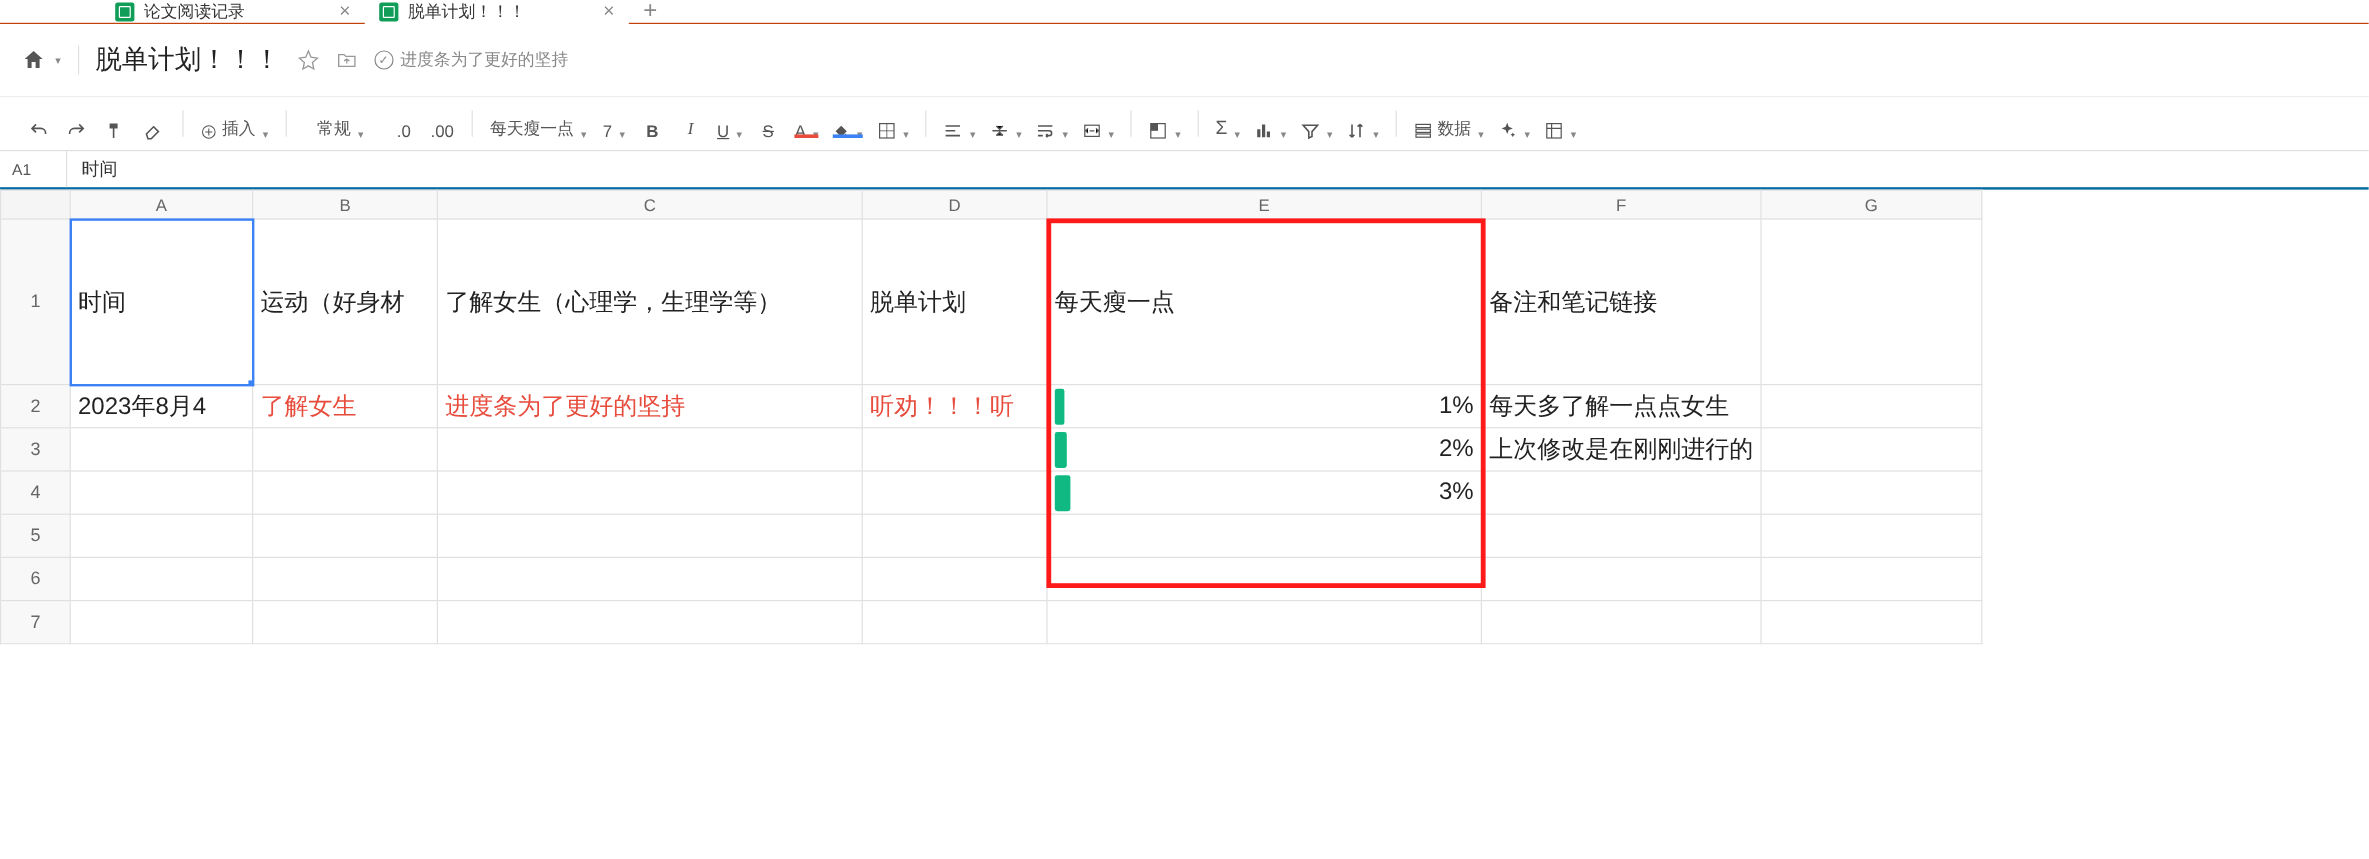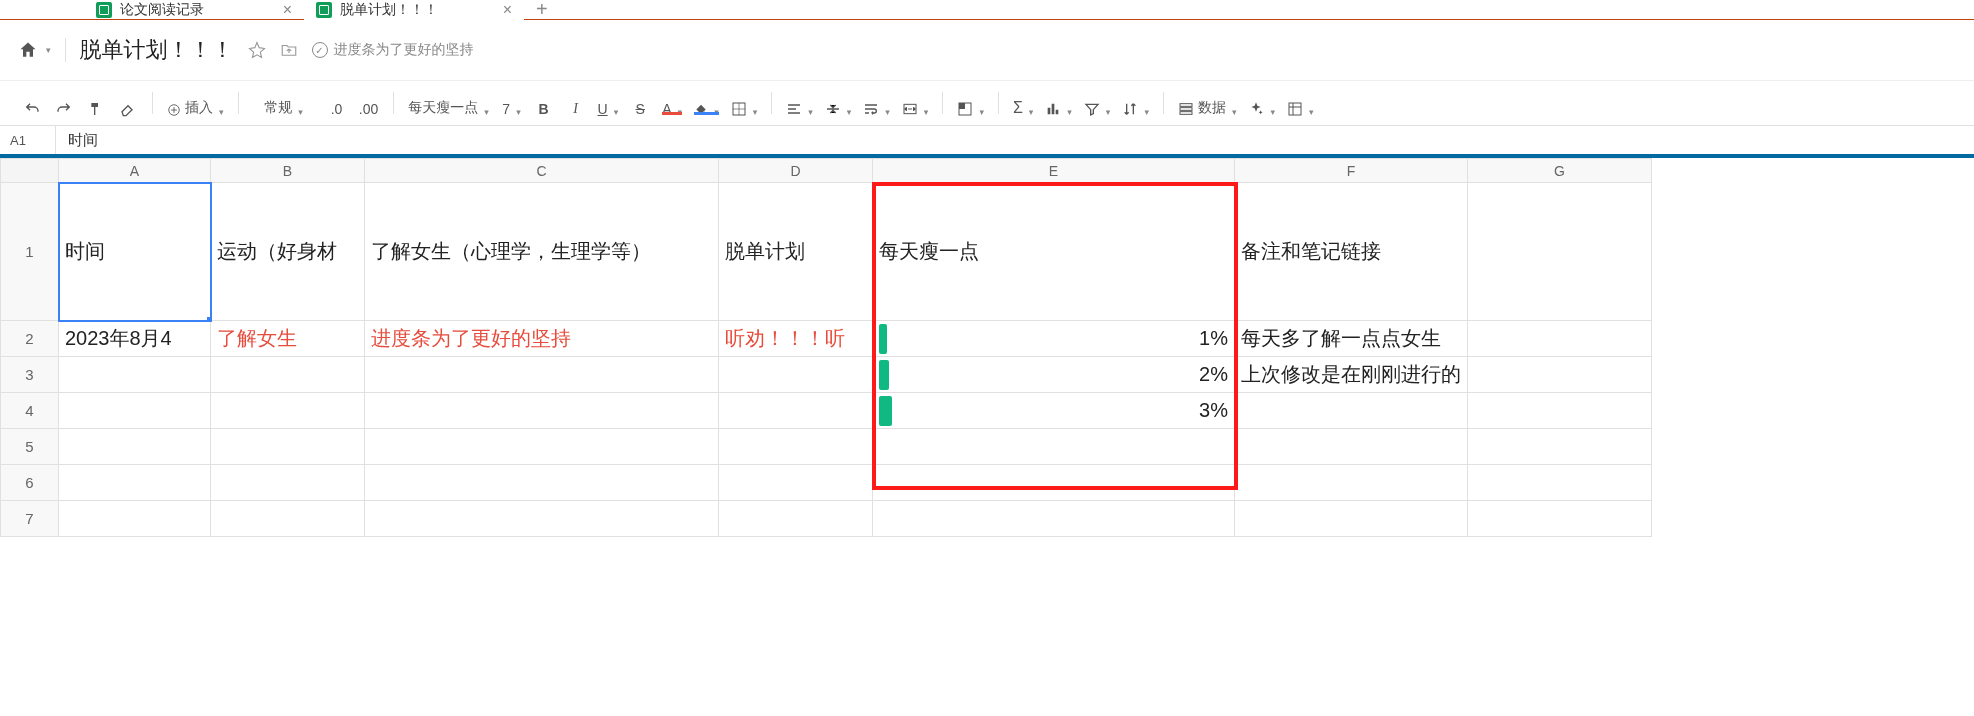--- a/index.html
+++ b/index.html
@@ -27,21 +27,21 @@
 
 .toolbar { height: 46px; display: flex; align-items: center; padding: 0 18px; gap: 4px; border-top: 1px solid #eee; border-bottom: 1px solid #e0e0e0; }
 .tb-btn { min-width: 28px; height: 28px; display: inline-flex; align-items: flex-end; justify-content: center; color: #555; cursor: pointer; border-radius: 3px; padding: 0 4px; gap: 4px; }
 .tb-sep { width: 1px; height: 22px; background: #e0e0e0; margin: 0 6px; }
 .tb-text { font-size: 14px; color: #555; }
 .dropdown-arrow { font-size: 9px; color: #888; margin-left: 2px; }
 .color-bar { position: absolute; bottom: 2px; left: 4px; right: 4px; height: 3px; }
 .tb-btn.rel { position: relative; }
 
 
-.formula-row { height: 32px; display: flex; align-items: center; border-bottom: 4px solid #0369a1; }
+.formula-row { height: 32px; display: flex; align-items: center; border-bottom: 2px solid #0369a1; }
 .name-box { width: 56px; padding: 0 10px; color: #555; font-size: 13px; border-right: 1px solid #e0e0e0; height: 100%; display: flex; align-items: center; }
 .formula-input { flex: 1; padding: 0 12px; color: #333; font-size: 15px; height: 100%; display: flex; align-items: center; }
 
 
 .grid-wrap { position: relative; }
 .grid { border-collapse: collapse; table-layout: fixed; }
 .grid th, .grid td { border: 1px solid #e0e0e0; font-weight: normal; }
 .corner { width: 58px; height: 24px; background: #f5f5f5; }
 .col-h { height: 24px; background: #f8f8f8; text-align: center; color: #666; font-size: 14px; }
 .row-h { width: 58px; background: #f8f8f8; text-align: center; color: #666; font-size: 15px; }

